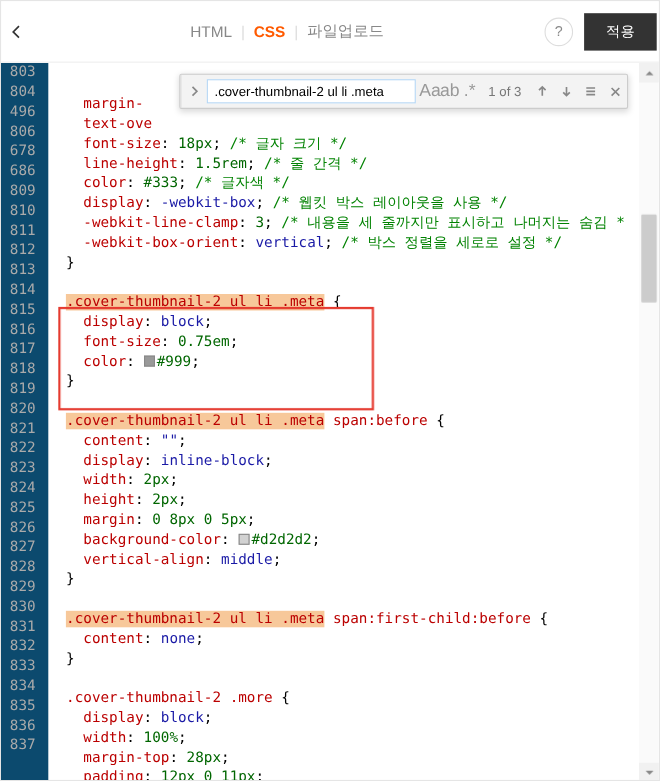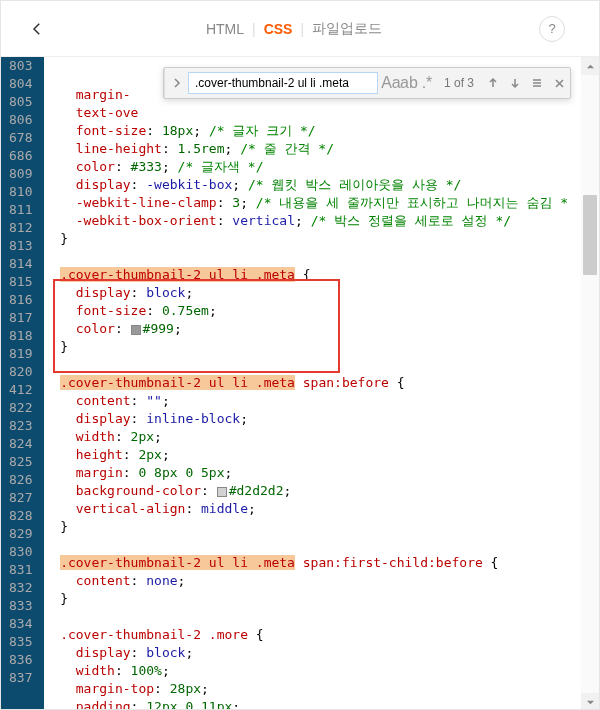--- a/index.html
+++ b/index.html
@@ -1,17 +1,17 @@
 <!DOCTYPE html>
 <html><head>
 <meta charset="utf-8">
 <style>
   * { box-sizing: border-box; margin: 0; padding: 0; }
   body { font-family: -apple-system, "Malgun Gothic", sans-serif; background: #fff; width: 600px; height: 710px; overflow: hidden; border: 1px solid #e5e5e5; }
-  .topbar { height: 56px; display: flex; align-items: center; padding: 0 24px; border-bottom: 1px solid #eee; }
+  .topbar { height: 56px; display: flex; align-items: center; padding: 0 2px; border-bottom: 1px solid #eee; }
   .back { width: 24px; height: 24px; display: flex; align-items: center; justify-content: center; cursor: pointer; }
   .back svg { width: 18px; height: 18px; }
   .tabs { flex: 1; display: flex; justify-content: center; gap: 8px; align-items: center; font-size: 14px; color: #888; }
   .tab { cursor: pointer; }
   .tab.active { color: #ff5a00; font-weight: 600; }
   .sep { color: #ddd; }
   .help { width: 26px; height: 26px; border: 1px solid #ddd; border-radius: 50%; display: flex; align-items: center; justify-content: center; font-size: 13px; color: #888; margin-right: 10px; cursor: pointer; }
   .apply { background: #333; color: #fff; border: none; padding: 8px 20px; font-size: 13px; cursor: pointer; }
   .editor-wrap { position: relative; height: 654px; overflow: hidden; }
   .findbar { position: absolute; top: 10px; right: 28px; background: #f3f3f3; border: 1px solid #ccc; box-shadow: 0 2px 6px rgba(0,0,0,.15); display: flex; align-items: center; height: 32px; font-size: 12px; color: #555; z-index: 5; border-radius: 2px; }
@@ -50,20 +50,21 @@
       </svg>
   </div>
   <div class="tabs">
     <span class="tab">HTML</span>
     <span class="sep">|</span>
     <span class="tab active">CSS</span>
     <span class="sep">|</span>
     <span class="tab">파일업로드</span>
   </div>
   <div class="help">?</div>
+  <button class="apply">적용</button>
 </div>
 
 <div class="editor-wrap">
 
   <div class="findbar">
     <div class="resize"></div>
     <div class="toggle-arrow">
       <svg width="8" height="10" viewBox="0 0 8 10">
           <path d="M2 1l4 4-4 4" fill="none" stroke="#888" stroke-width="1.5"></path>
         </svg>
@@ -92,37 +93,37 @@
         <svg width="11" height="11" viewBox="0 0 11 11">
           <path d="M2 2l7 7M9 2l-7 7" stroke="#888" stroke-width="1.5"></path>
         </svg>
       </div>
   </div>
 
   <div class="editor">
     <div class="gutter" id="gutter">
         <div class="line">803</div>
         <div class="line">804</div>
-        <div class="line">805</div>
+        <div class="line">496</div>
         <div class="line">806</div>
         <div class="line">678</div>
         <div class="line">686</div>
         <div class="line">809</div>
         <div class="line">810</div>
         <div class="line">811</div>
         <div class="line">812</div>
         <div class="line">813</div>
         <div class="line">814</div>
         <div class="line">815</div>
         <div class="line">816</div>
         <div class="line">817</div>
         <div class="line">818</div>
         <div class="line">819</div>
         <div class="line">820</div>
-        <div class="line">412</div>
+        <div class="line">821</div>
         <div class="line">822</div>
         <div class="line">823</div>
         <div class="line">824</div>
         <div class="line">825</div>
         <div class="line">826</div>
         <div class="line">827</div>
         <div class="line">828</div>
         <div class="line">829</div>
         <div class="line">830</div>
         <div class="line">831</div>

